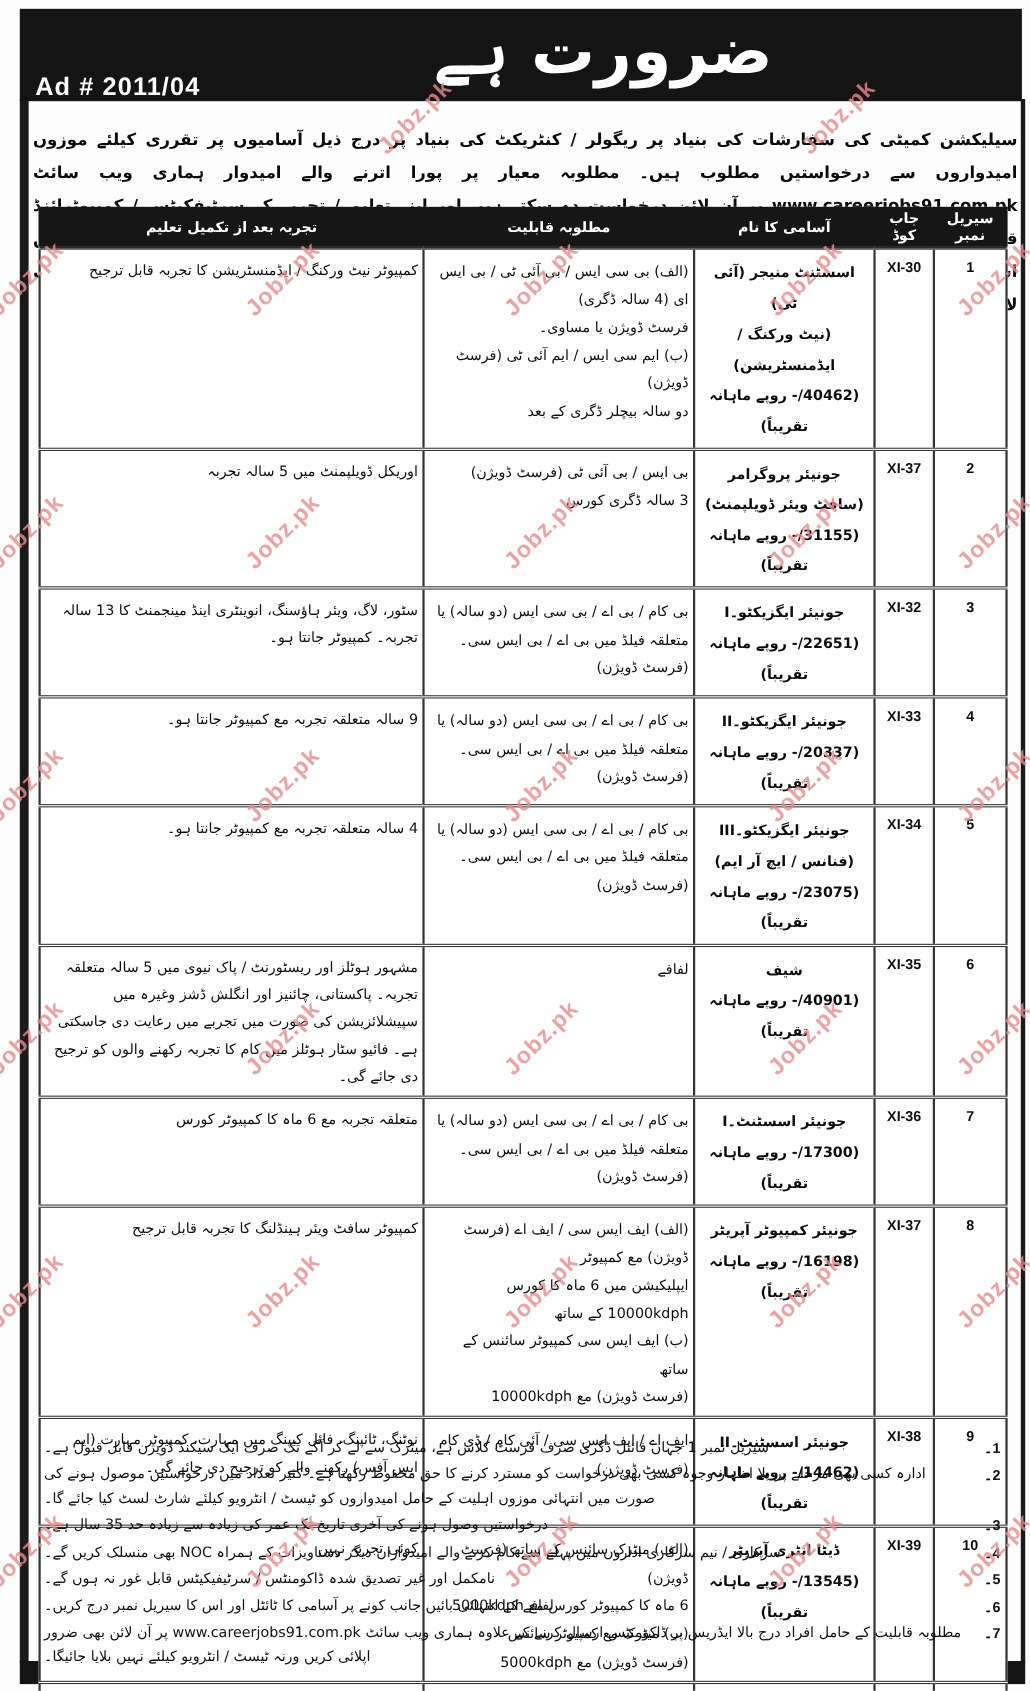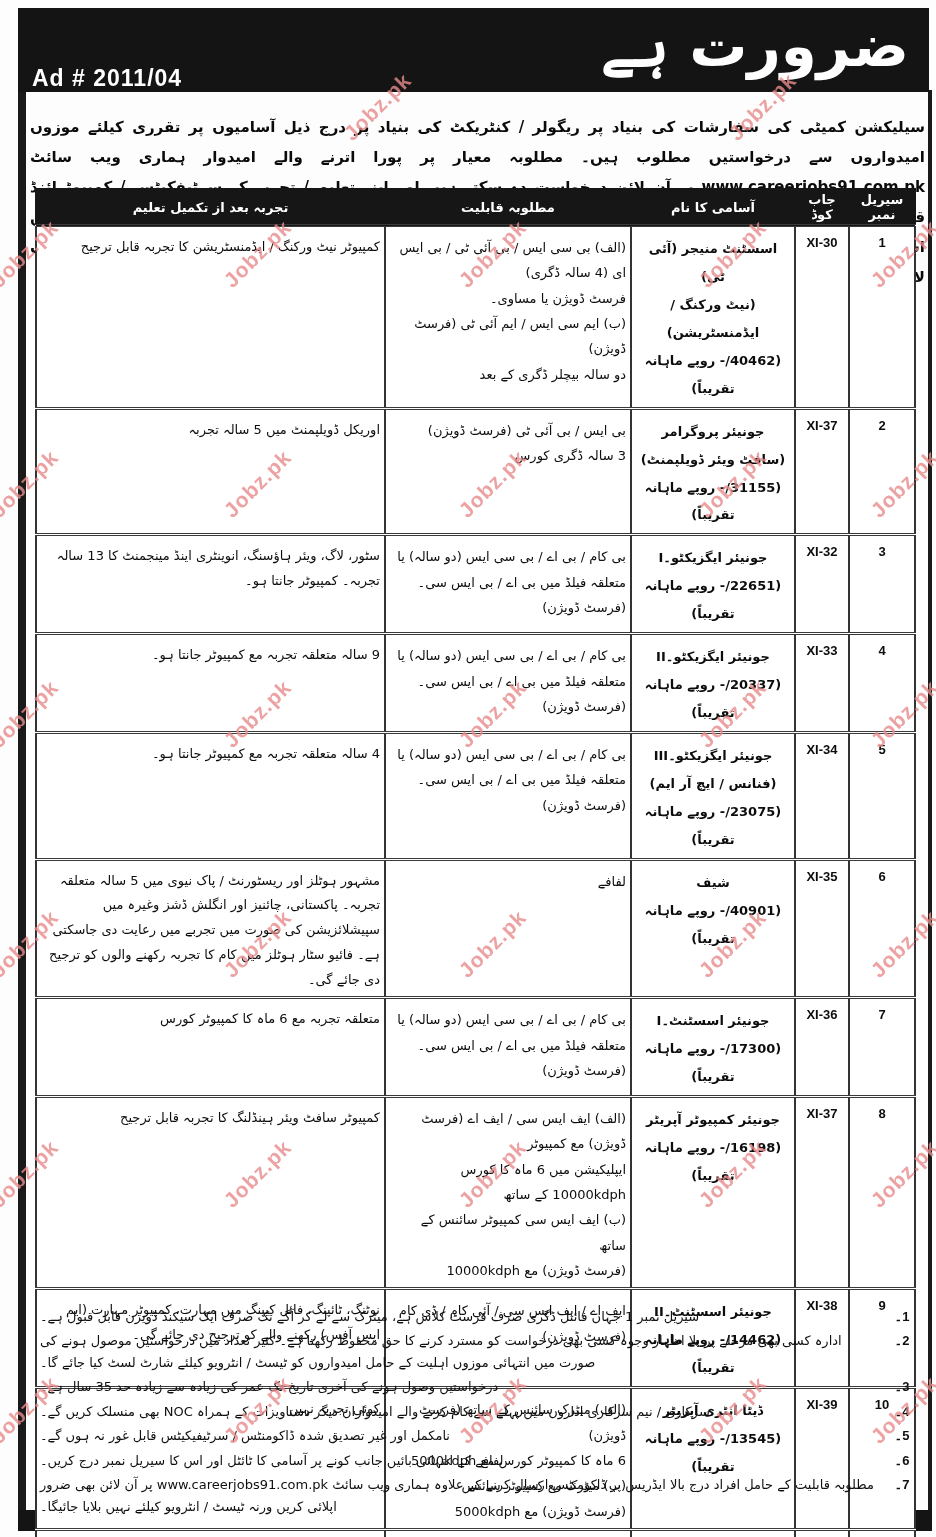--- a/index.html
+++ b/index.html
@@ -5,21 +5,21 @@
   html,body{margin:0;padding:0;}
   body{
     width:936px;height:1537px;position:relative;overflow:hidden;
     background:#fdfdfd;color:#101010;
     font-family:"DejaVu Sans",sans-serif;
   }
   
   .banner{position:absolute;left:18px;top:8px;width:911px;height:84px;background:#141414;z-index:2;}
   .banner-title{
     position:absolute;right:20px;left:170px;top:-4px;height:84px;
-    color:#fff;font-size:58px;font-weight:bold;text-align:right;direction:rtl;
+    color:#fff;font-size:58px;font-weight:bold;text-align:center;direction:rtl;
     letter-spacing:6px;line-height:84px;white-space:nowrap;overflow:hidden;
   }
   .ad-number{
     position:absolute;left:14px;bottom:0;color:#fff;font-weight:bold;font-size:23px;
     font-family:"Liberation Sans",sans-serif;letter-spacing:1px;
   }
   .bar-left{position:absolute;left:18px;top:90px;width:8px;height:1422px;background:#1a1a1a;}
   .bar-right{position:absolute;left:928px;top:90px;width:4px;height:1422px;background:#1a1a1a;}
   .bar-bottom{position:absolute;left:18px;top:1510px;width:914px;height:21px;background:#141414;}
   

